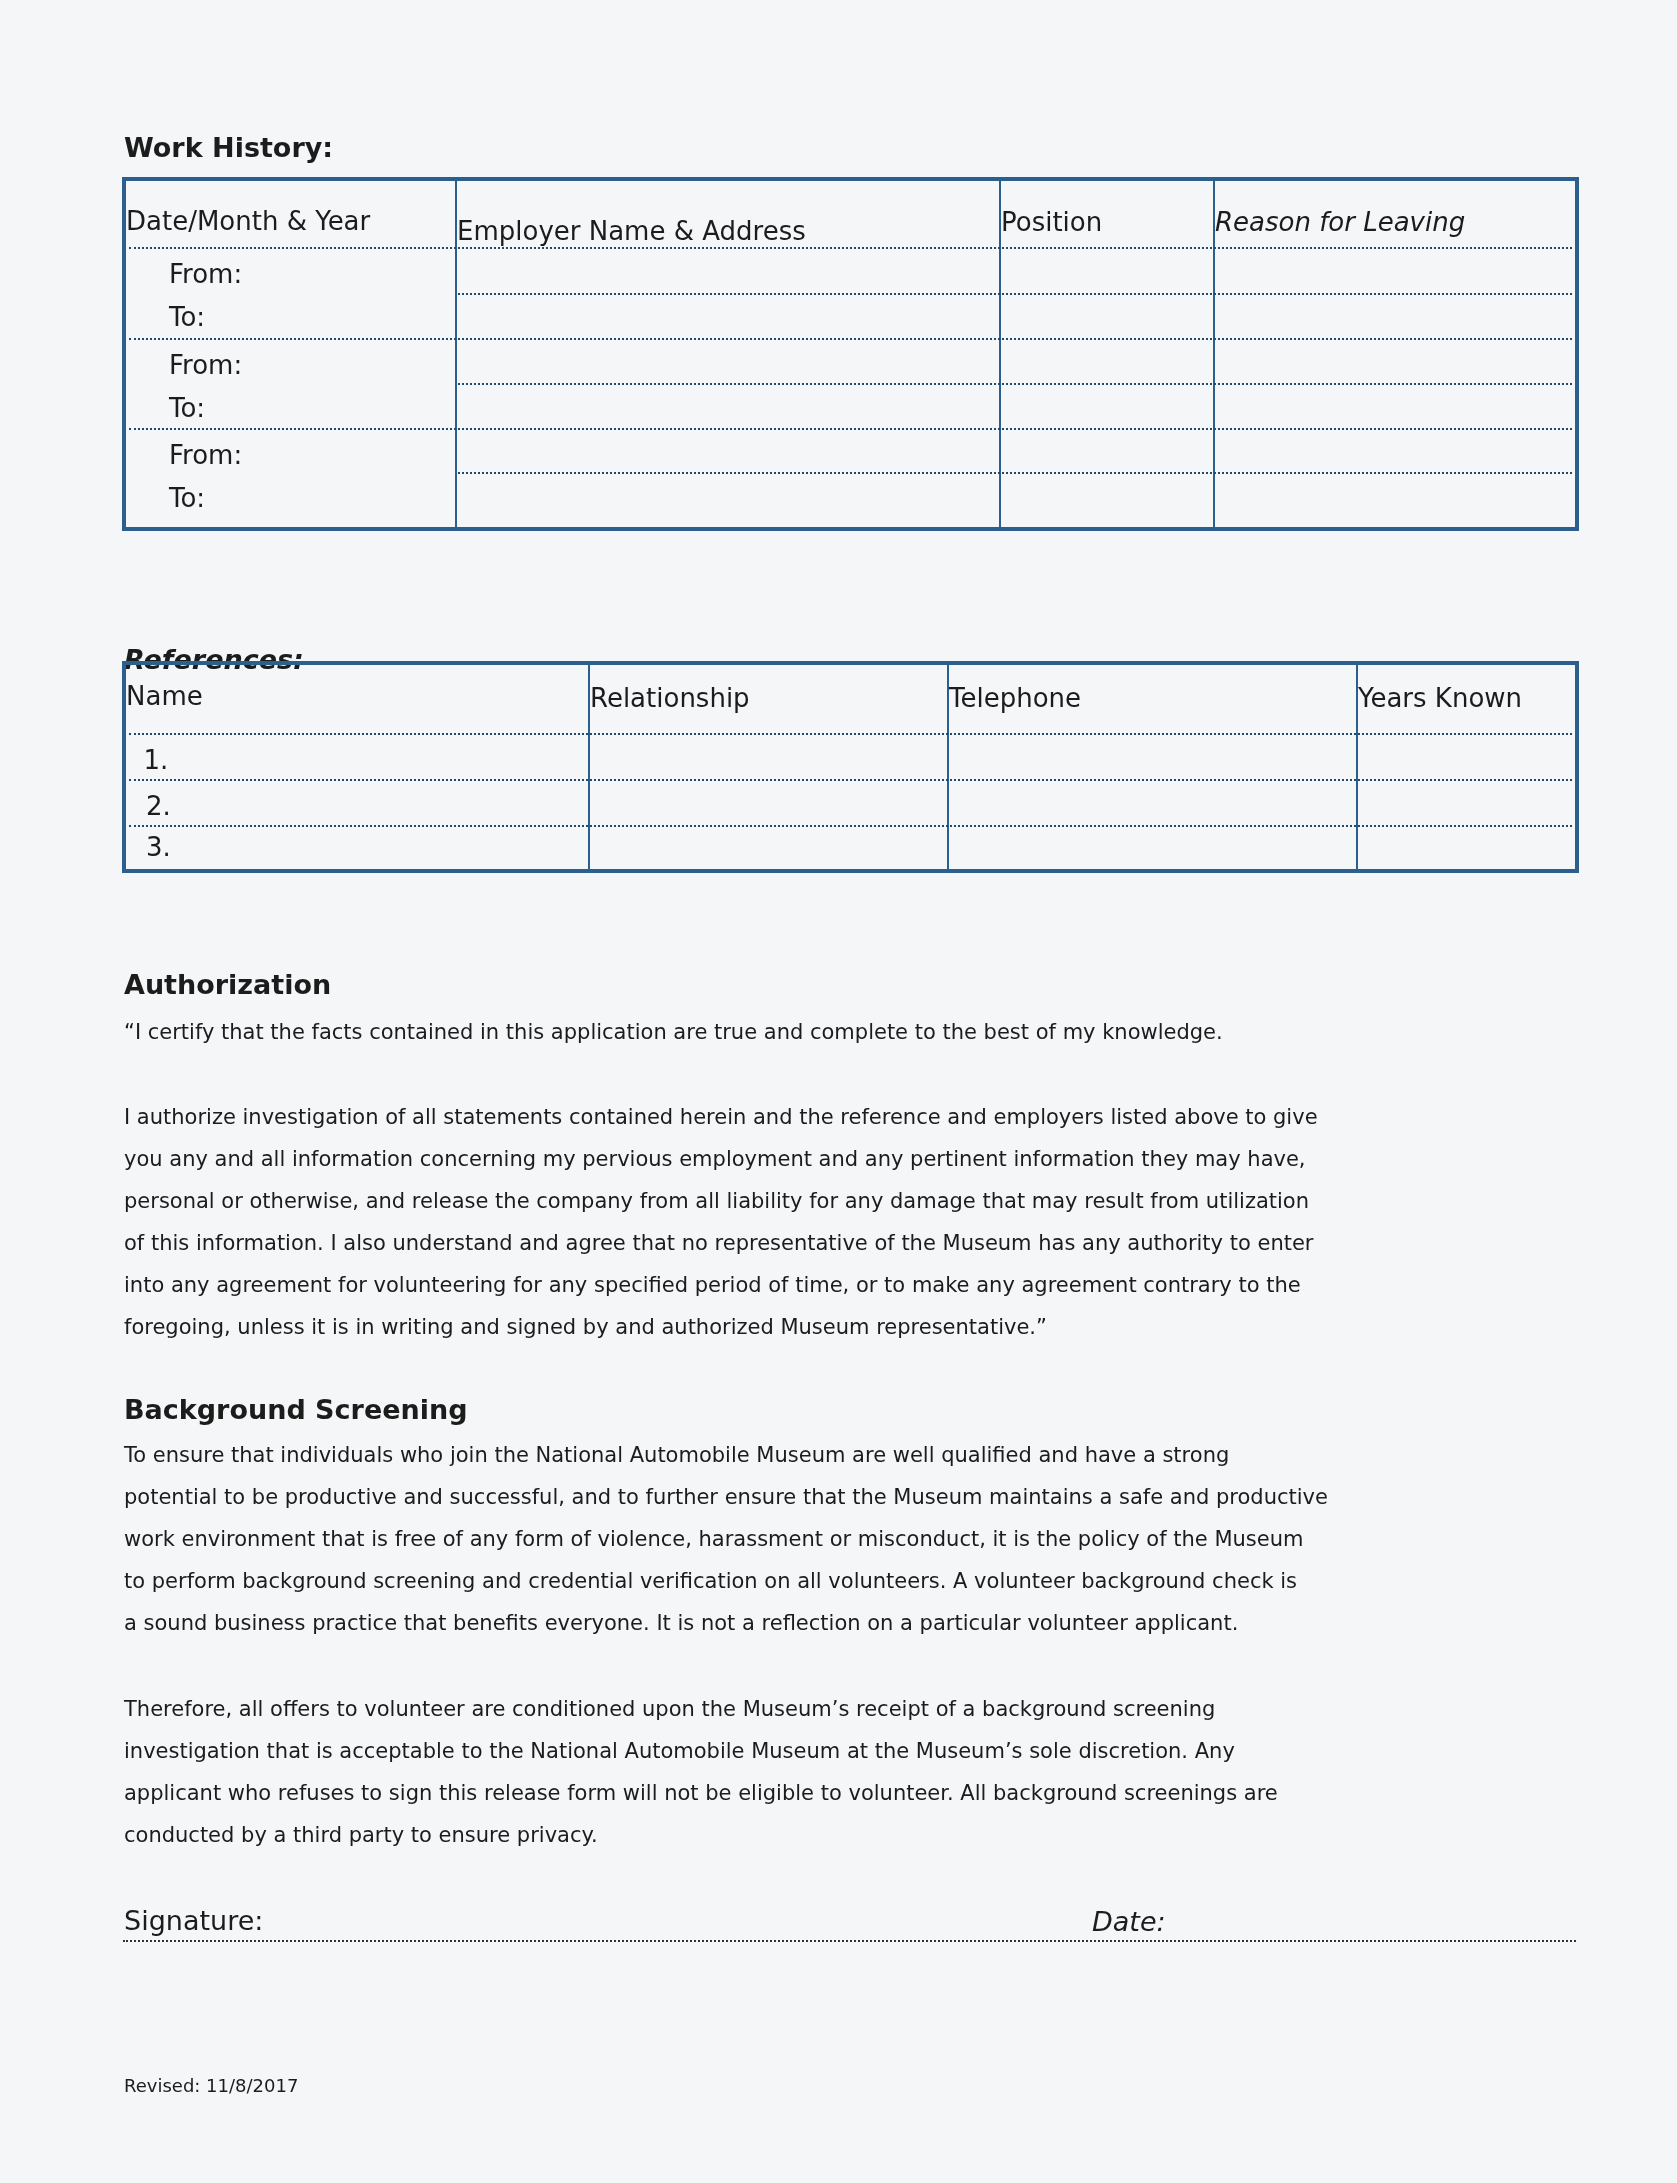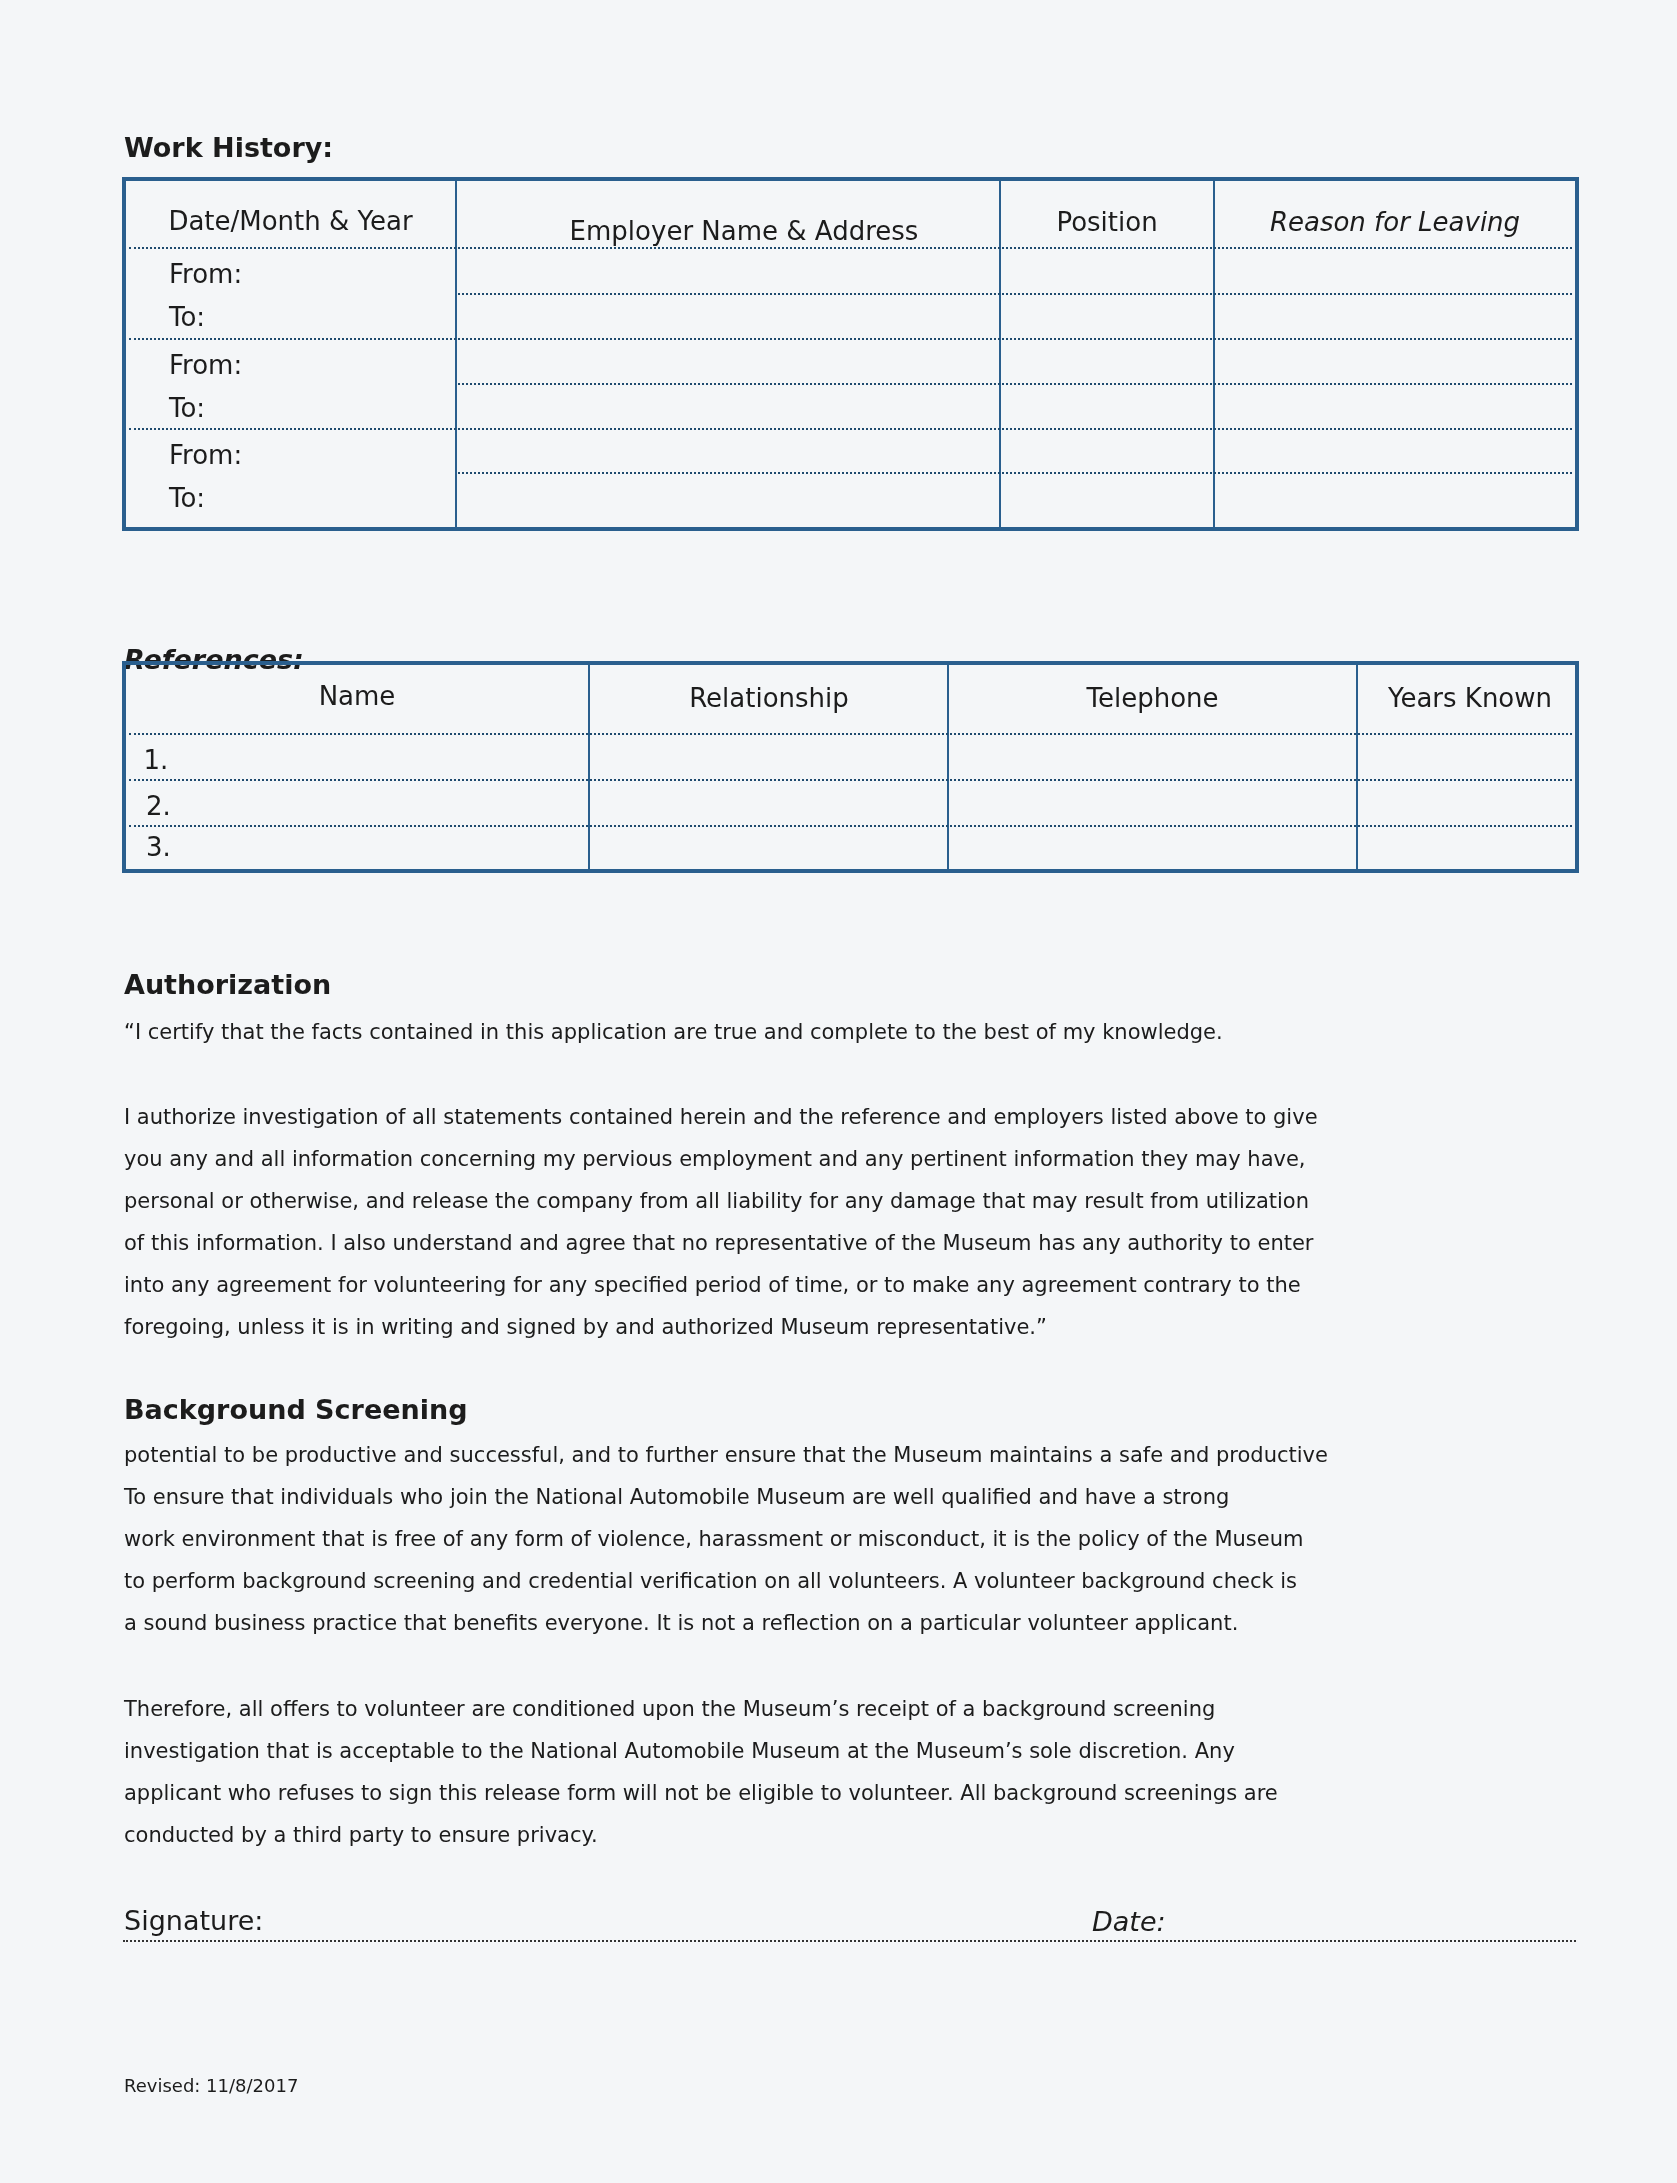--- a/index.html
+++ b/index.html
@@ -7,21 +7,21 @@
     width: 1678px; height: 2183px; position: relative; overflow: hidden;
     background: #f4f6f8;
     font-family: "DejaVu Sans", sans-serif;
     color: #1c1c1c;
   }
   .abs { position: absolute; }
   .section-title { font-weight: bold; font-size: 27px; }
   .tbl { position: absolute; border: 4px solid #2a5f8e; box-sizing: border-box; }
   .vline { position: absolute; top: 0; bottom: 0; width: 2px; background: #2a5f8e; }
   .dotline { position: absolute; height: 0; border-top: 2.7px dotted #1f4a6e; }
-  .hdr { position: absolute; font-size: 26px; text-align: center; white-space: nowrap; }
+  .hdr { position: absolute; font-size: 26px; text-align: left; white-space: nowrap; }
   .cell-label { position: absolute; font-size: 26px; white-space: nowrap; }
   .para { position: absolute; left: 124px; width: 1465px; font-size: 21px; line-height: 42px; }
   .para p { margin: 0; }
   .sigline { position: absolute; left: 123px; width: 1453px; border-top: 2.7px dotted #333; }
   .footer { position: absolute; font-size: 18px; }
 </style>
 </head>
 <body>
 
 <div class="abs section-title" style="left:124px; top:132px;">Work History:</div>
@@ -85,22 +85,22 @@
   <p>I authorize investigation of all statements contained herein and the reference and employers listed above to give</p>
   <p>you any and all information concerning my pervious employment and any pertinent information they may have,</p>
   <p>personal or otherwise, and release the company from all liability for any damage that may result from utilization</p>
   <p>of this information.  I also understand and agree that no representative of the Museum has any authority to enter</p>
   <p>into any agreement for volunteering for any specified period of time, or to make any agreement contrary to the</p>
   <p>foregoing, unless it is in writing and signed by and authorized Museum representative.”</p>
 </div>
 
 <div class="abs section-title" style="left:124px; top:1394px;">Background Screening</div>
 <div class="para" style="top:1434px;">
+  <p>To ensure that individuals who join the National Automobile Museum are well qualified and have a strong</p>
   <p>potential to be productive and successful, and to further ensure that the Museum maintains a safe and productive</p>
-  <p>To ensure that individuals who join the National Automobile Museum are well qualified and have a strong</p>
   <p>work environment that is free of any form of violence, harassment or misconduct, it is the policy of the Museum</p>
   <p>to perform background screening and credential verification on all volunteers. A volunteer background check is</p>
   <p>a sound business practice that benefits everyone. It is not a reflection on a particular volunteer applicant.</p>
 </div>
 <div class="para" style="top:1688px;">
   <p>Therefore, all offers to volunteer are conditioned upon the Museum’s receipt of a background screening</p>
   <p>investigation that is acceptable to the National Automobile Museum at the Museum’s sole discretion. Any</p>
   <p>applicant who refuses to sign this release form will not be eligible to volunteer. All background screenings are</p>
   <p>conducted by a third party to ensure privacy.</p>
 </div>

